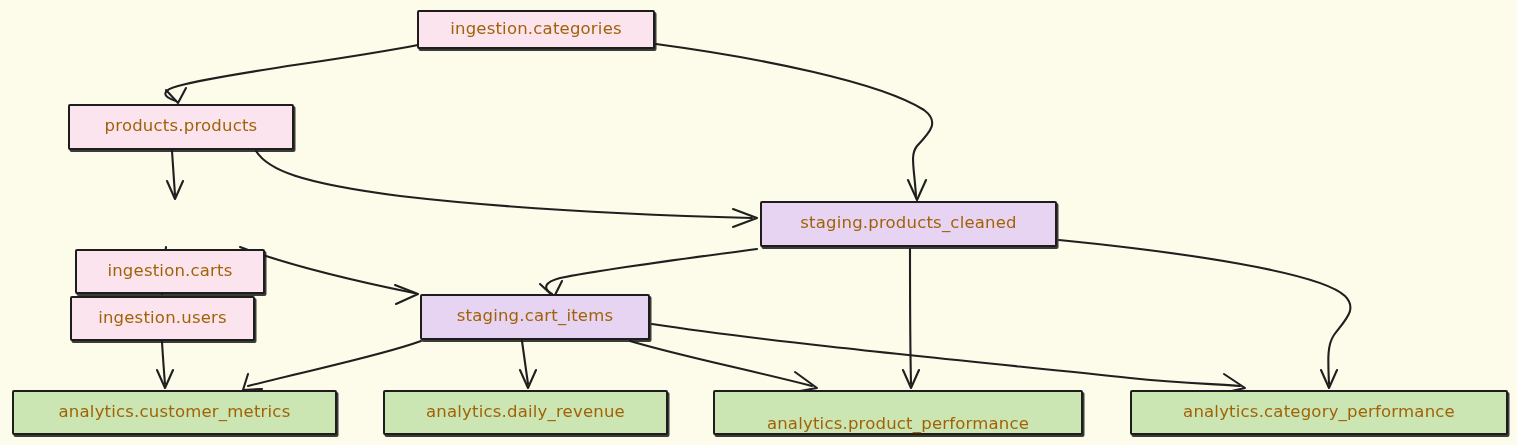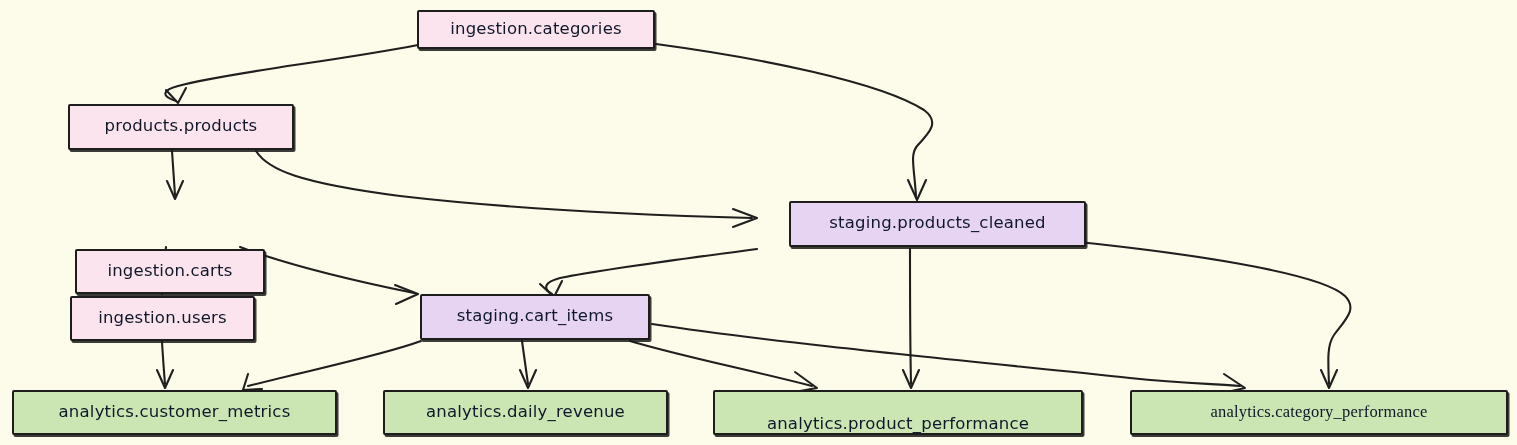--- a/index.html
+++ b/index.html
@@ -41,21 +41,21 @@
     position: absolute;
     box-sizing: border-box;
     display: flex;
     align-items: center;
     justify-content: center;
     border: 2px solid #1d1d1d;
     border-radius: 2px;
     box-shadow: 1.5px 2px 0 rgba(25,25,25,0.85);
     font-size: 16.5px;
     letter-spacing: 0.2px;
-    color: #0f172a;
+    color: #a16207;
     white-space: nowrap;
     z-index: 3;
   }
   .node-label {
     display: block;
     line-height: 1;
     padding-bottom: 1px;
   }
   .node.ingestion {
     background: #fbe4ee;
@@ -135,32 +135,32 @@
       </div>
       <div class="node ingestion" style="left: 68px; top: 104px; width: 226px; height: 46px;">
         <span class="node-label">products.products</span>
       </div>
       <div class="node ingestion" style="left: 75px; top: 201px; width: 190px; height: 45px; margin-top: 48px;">
         <span class="node-label">ingestion.carts</span>
       </div>
       <div class="node ingestion" style="left: 70px; top: 296px; width: 185px; height: 45px; align-items: center;">
         <span class="node-label">ingestion.users</span>
       </div>
-      <div class="node staging" style="left: 789px; top: 201px; width: 297px; height: 46px;">
+      <div class="node staging" style="left: 760px; top: 201px; width: 297px; height: 46px;">
         <span class="node-label">staging.products_cleaned</span>
       </div>
       <div class="node staging" style="left: 420px; top: 294px; width: 230px; height: 46px;">
         <span class="node-label">staging.cart_items</span>
       </div>
       <div class="node analytics" style="left: 12px; top: 390px; width: 325px; height: 45px;">
         <span class="node-label">analytics.customer_metrics</span>
       </div>
       <div class="node analytics" style="left: 383px; top: 390px; width: 285px; height: 45px;">
         <span class="node-label">analytics.daily_revenue</span>
       </div>
       <div class="node analytics" style="left: 713px; top: 390px; width: 370px; height: 45px; align-items: flex-end;">
         <span class="node-label">analytics.product_performance</span>
       </div>
-      <div class="node analytics" style="left: 1130px; top: 390px; width: 378px; height: 45px; font-family: Liberation Serif, serif;">
+      <div class="node analytics" style="left: 1130px; top: 390px; width: 378px; height: 45px;">
         <span class="node-label">analytics.category_performance</span>
       </div>
     </div>
 </div>
 
 </body></html>

